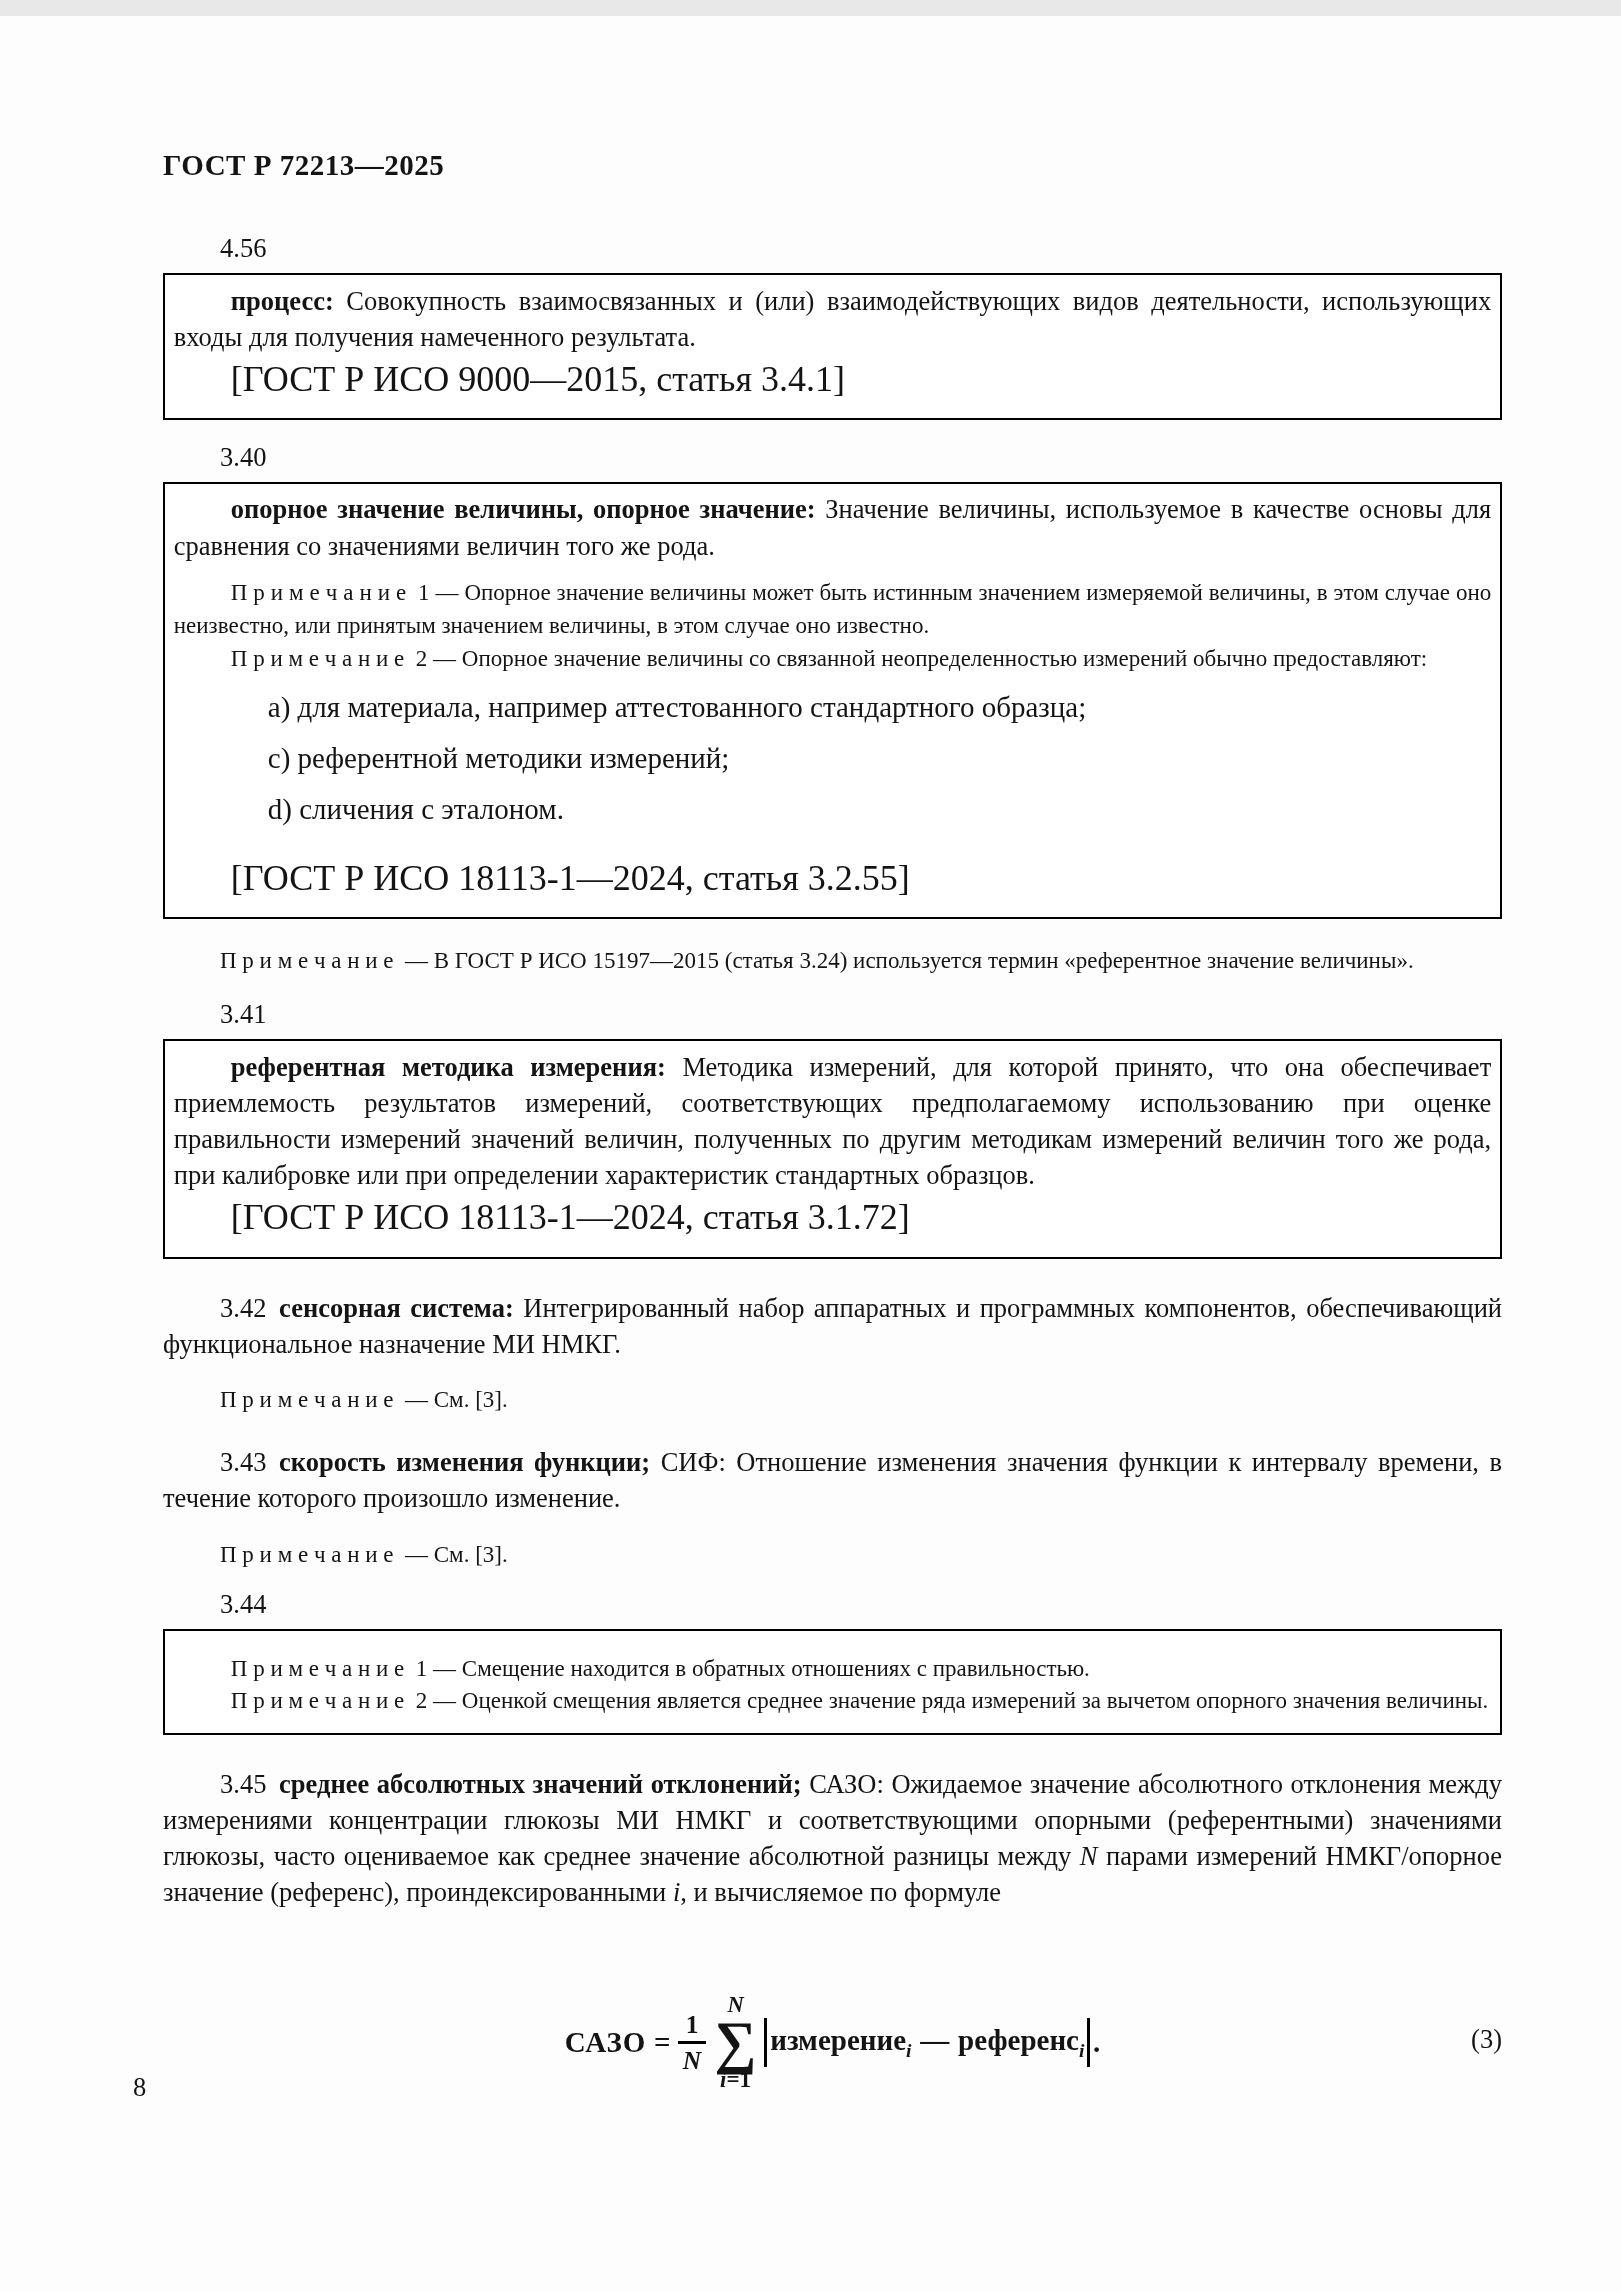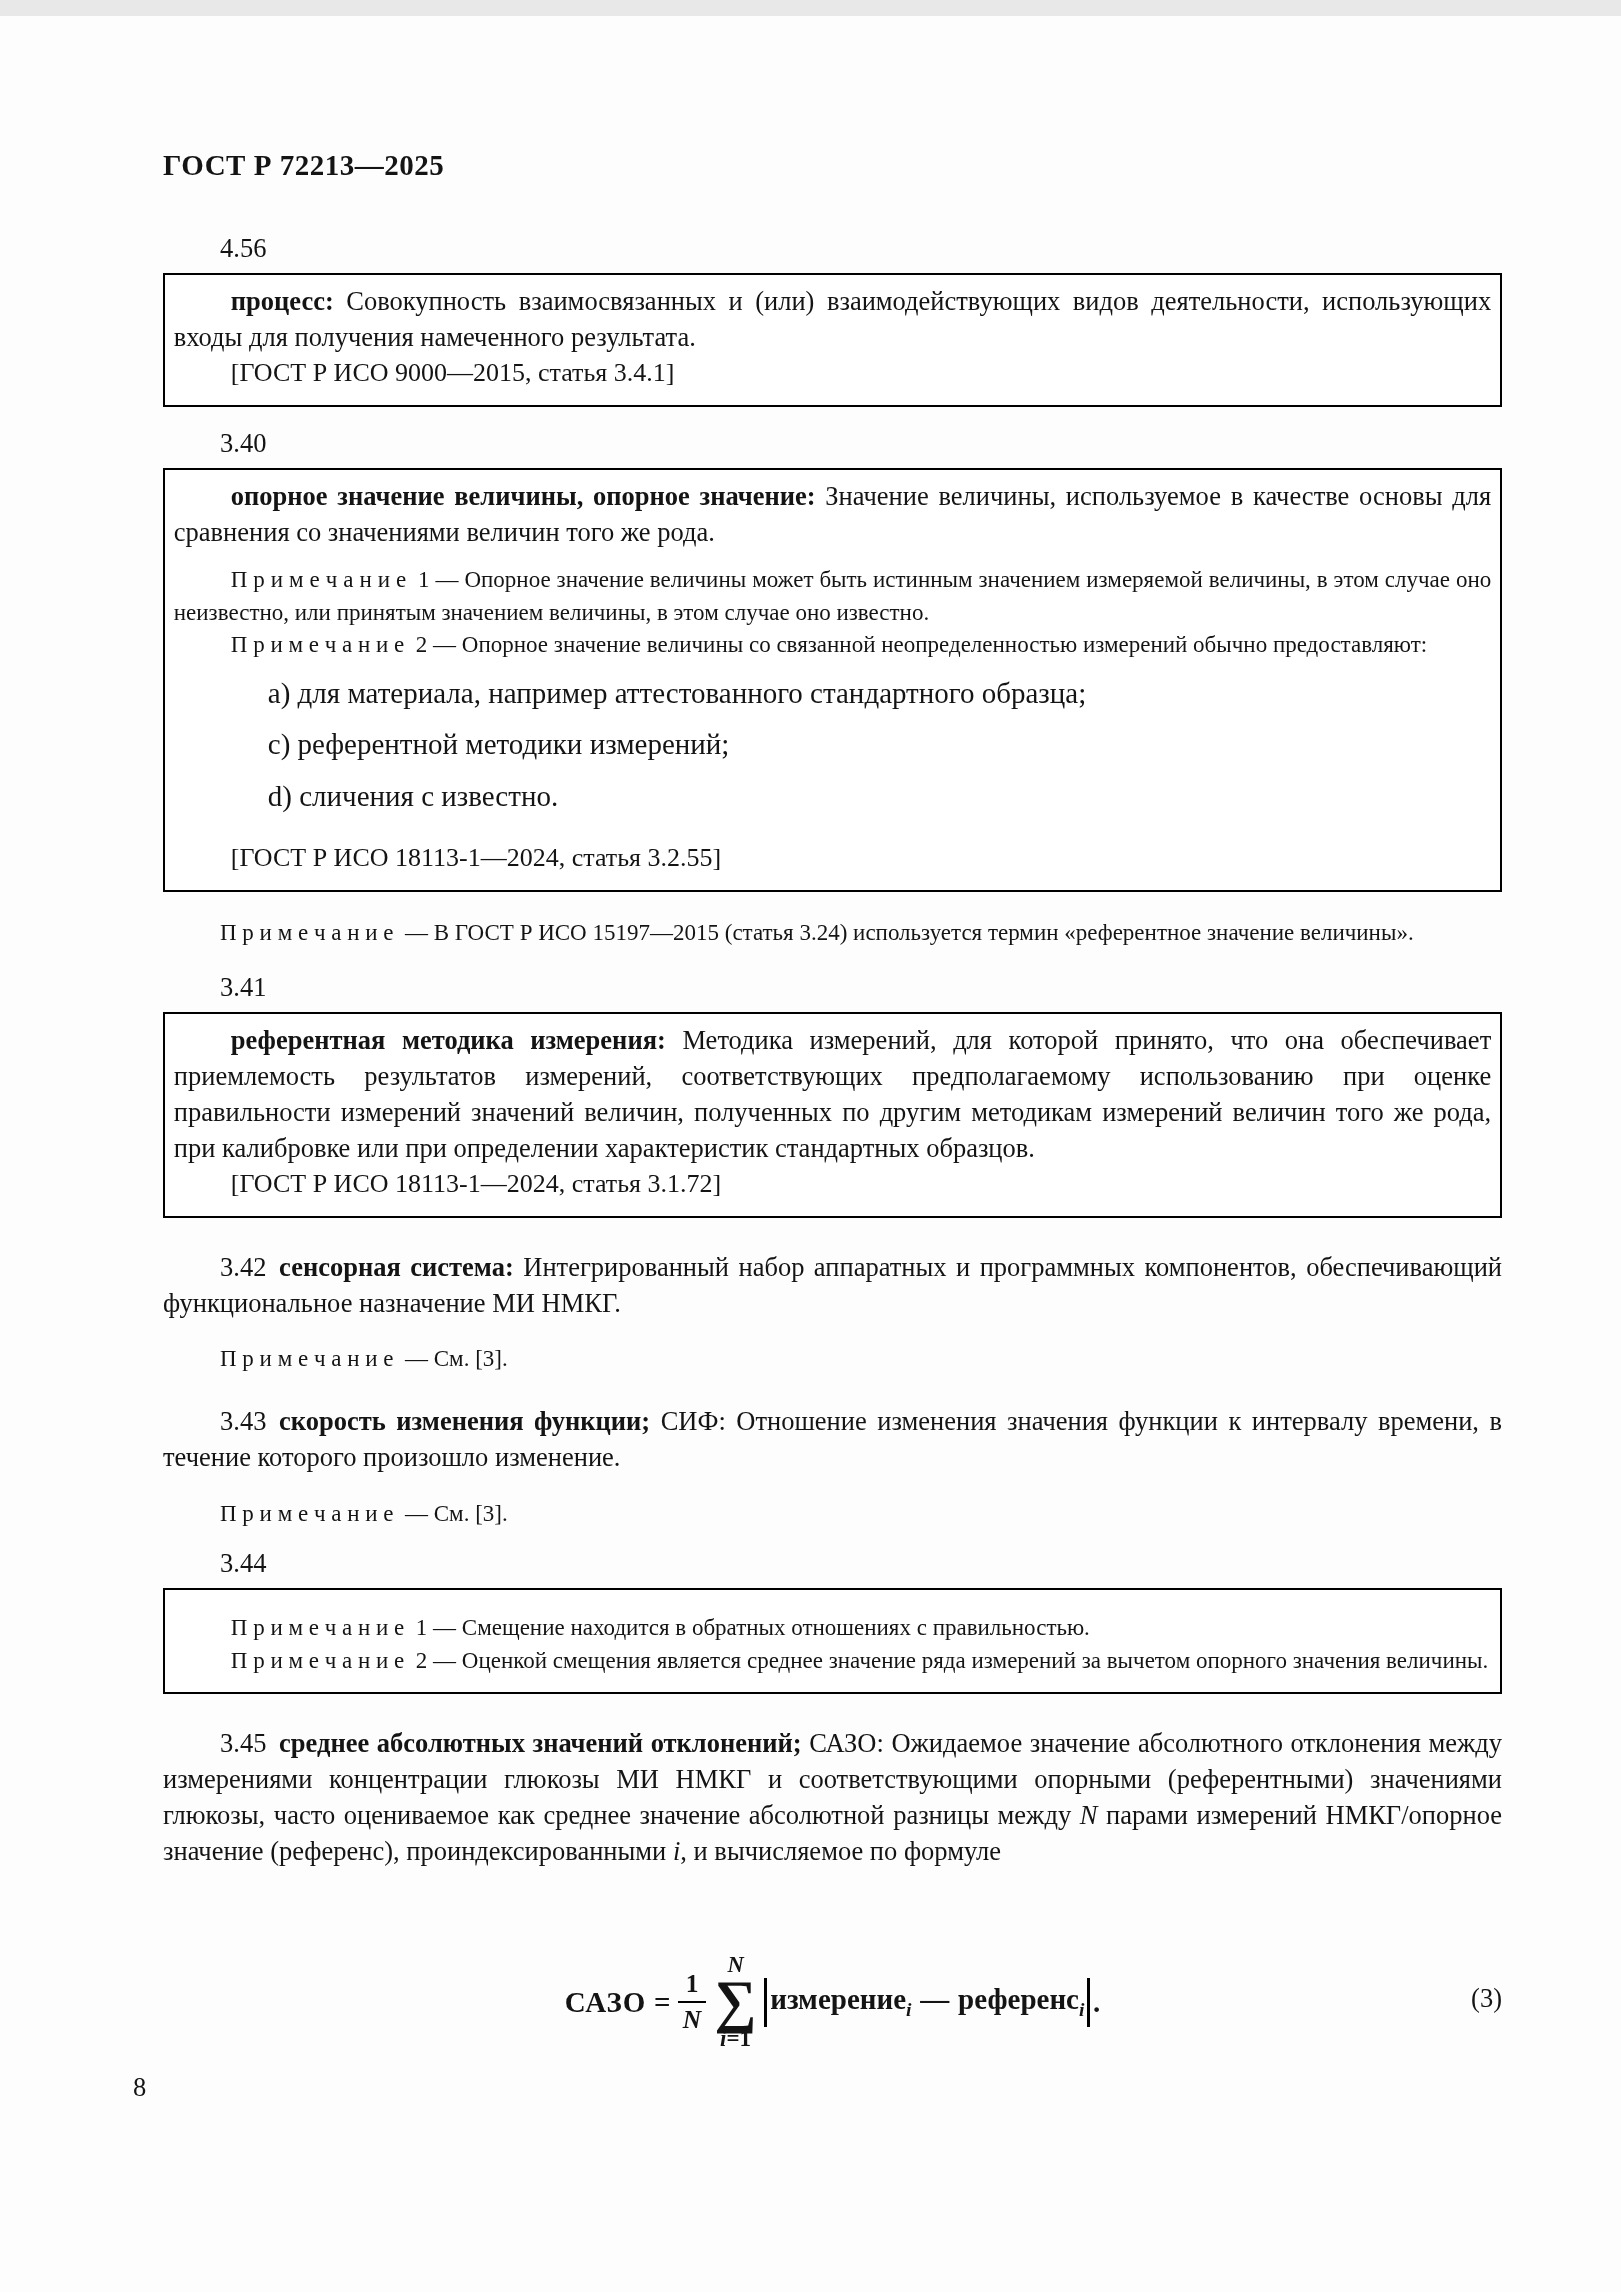--- a/index.html
+++ b/index.html
@@ -17,21 +17,21 @@
   .sec-label{font-size:26.5px;padding-left:57px;margin:21.6px 0 8.8px;}
   .sec-label.first{margin-top:51px;}
   .defbox{border:2.9px solid #000;padding:7.8px 8.8px 14.7px 8.8px;background:#fff;}
   p{margin:0;}
   .para{font-size:26.5px;line-height:1.36;}
   .just{text-align:justify;}
   .indent{text-indent:57px;}
   .small{font-size:23px;line-height:1.43;}
   .gap-sm{margin-top:13.7px;}
   .gap-md{margin-top:23.5px;}
-  .cite{font-size:26px;line-height:1.36;padding-left:57px;}
+  .cite{font-size:36px;line-height:1.36;padding-left:57px;}
   .li{font-size:29px;line-height:1.4;padding-left:94px;margin-top:10.8px;}
   .num{margin-right:12.7px;}
   b{font-weight:bold;}
   i{font-style:italic;}
   .note-out{margin-top:25.5px;}
   .body-sec{margin-top:31px;}
   .note-line{margin-top:25.5px;padding-left:57px;font-size:23px;}
   
   .formula-wrap{position:relative;margin-top:57px;text-align:center;height:147px;}
   .formula{display:inline-flex;align-items:center;font-weight:bold;font-size:29px;margin-top:27.4px;}
@@ -67,21 +67,21 @@
       <p class="cite">[ГОСТ Р ИСО 9000—2015, статья 3.4.1]</p>
     </div>
 
     <div class="sec-label">3.40</div>
     <div class="defbox">
       <p class="para just indent"><b>опорное значение величины, опорное значение:</b><span> Значение величины, используемое в каче­стве основы для сравнения со значениями величин того же рода.</span></p>
       <p class="small just indent gap-sm">П р и м е ч а н и е&nbsp;&nbsp;1 — Опорное значение величины может быть истинным значением измеряемой величины, в этом случае оно неизвестно, или принятым значением величины, в этом случае оно известно.</p>
       <p class="small just indent">П р и м е ч а н и е&nbsp;&nbsp;2 — Опорное значение величины со связанной неопределенностью измерений обычно предоставляют:</p>
       <p class="li">a) для материала, например аттестованного стандартного образца;</p>
       <p class="li">c) референтной методики измерений;</p>
-      <p class="li">d) сличения с известно.</p>
+      <p class="li">d) сличения с эталоном.</p>
       <p class="cite gap-md">[ГОСТ Р ИСО 18113-1—2024, статья 3.2.55]</p>
     </div>
 
     <p class="small just indent note-out">П р и м е ч а н и е&nbsp; — В ГОСТ Р ИСО 15197—2015 (статья 3.24) используется термин «референтное значение величины».</p>
 
     <div class="sec-label">3.41</div>
     <div class="defbox">
       <p class="para just indent"><b>референтная методика измерения:</b><span> Методика измерений, для которой принято, что она обе­спечивает приемлемость результатов измерений, соответствующих предполагаемому использованию при оценке правильности измерений значений величин, полученных по другим методикам измерений величин того же рода, при калибровке или при определении характеристик стандартных образцов.</span></p>
       <p class="cite">[ГОСТ Р ИСО 18113-1—2024, статья 3.1.72]</p>
     </div>

